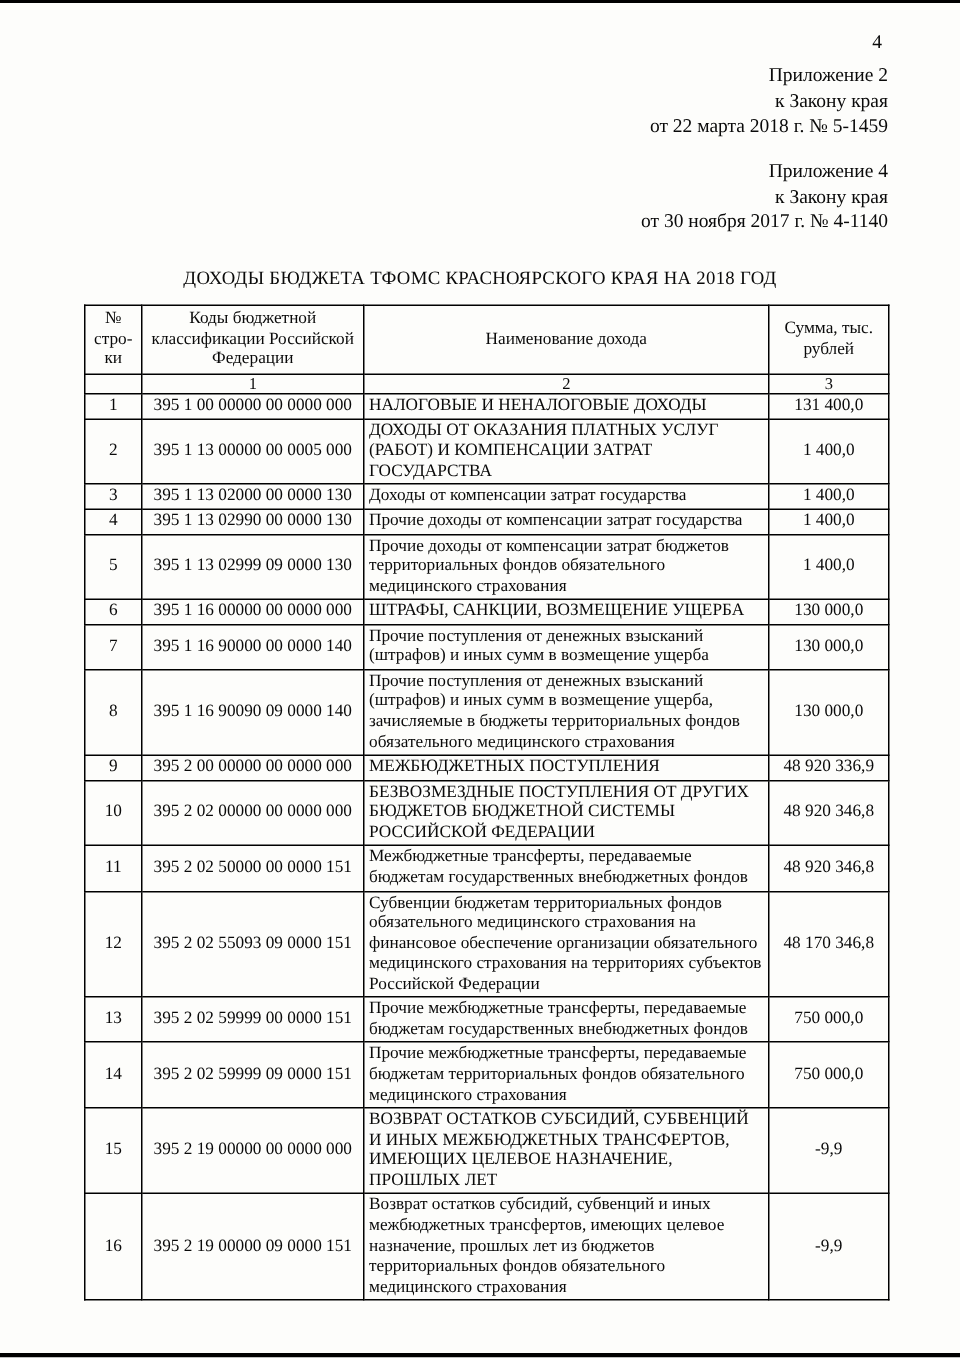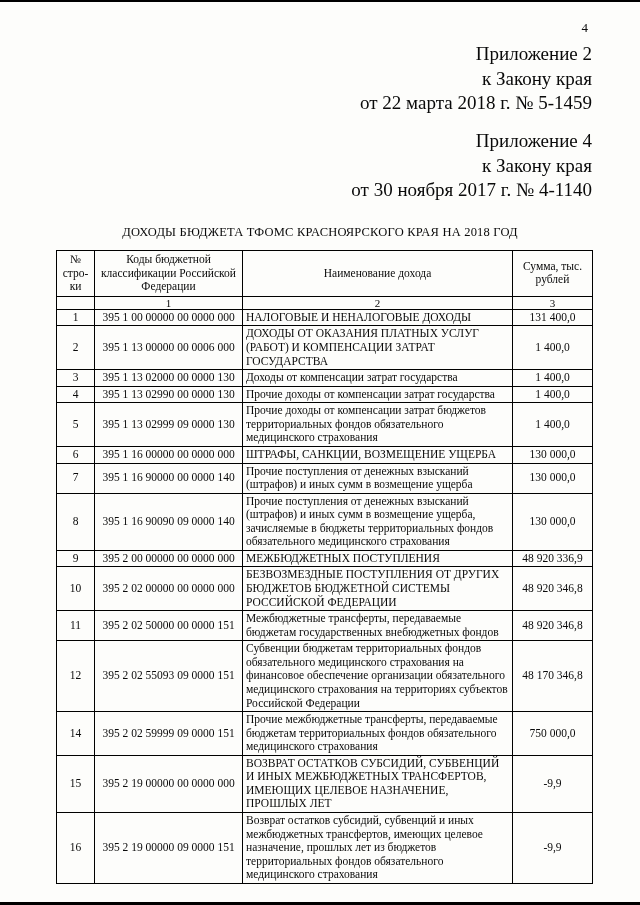--- a/index.html
+++ b/index.html
@@ -16,21 +16,21 @@
   }
   .edge { position: absolute; left: 0; width: 100%; background: #000; }
   .edge-top { top: 0; height: 2px; }
   .edge-bottom { bottom: 0; height: 3px; }
   .page-number {
     position: absolute; top: 20px; right: 52px;
     font-size: 13px;
   }
   .appendix {
     text-align: right; margin-right: 48px;
-    font-size: 19px; line-height: 1.3;
+    font-size: 13px; line-height: 1.3;
   }
   .appendix-1 { padding-top: 42px; }
   .appendix-2 { margin-top: 13px; }
   .doc-title {
     text-align: center;
     font-size: 12.5px;
     margin-top: 22px;
     letter-spacing: 0.2px;
   }
   table.tbl {
@@ -99,21 +99,21 @@
     </thead>
     <tbody>
         <tr>
           <td class="cell-no">1</td>
           <td class="cell-code">395 1 00 00000 00 0000 000</td>
           <td class="cell-name">НАЛОГОВЫЕ И НЕНАЛОГОВЫЕ ДОХОДЫ</td>
           <td class="cell-sum">131 400,0</td>
         </tr>
         <tr>
           <td class="cell-no">2</td>
-          <td class="cell-code">395 1 13 00000 00 0006 000</td>
+          <td class="cell-code">395 1 13 00000 00 0005 000</td>
           <td class="cell-name">ДОХОДЫ ОТ ОКАЗАНИЯ ПЛАТНЫХ УСЛУГ (РАБОТ) И КОМПЕНСАЦИИ ЗАТРАТ ГОСУДАРСТВА</td>
           <td class="cell-sum">1 400,0</td>
         </tr>
         <tr>
           <td class="cell-no">3</td>
           <td class="cell-code">395 1 13 02000 00 0000 130</td>
           <td class="cell-name">Доходы от компенсации затрат государства</td>
           <td class="cell-sum">1 400,0</td>
         </tr>
         <tr>
@@ -164,20 +164,26 @@
           <td class="cell-name">Межбюджетные трансферты, передаваемые бюджетам государственных внебюджетных фондов</td>
           <td class="cell-sum">48 920 346,8</td>
         </tr>
         <tr>
           <td class="cell-no">12</td>
           <td class="cell-code">395 2 02 55093 09 0000 151</td>
           <td class="cell-name">Субвенции бюджетам территориальных фондов обязательного медицинского страхования на финансовое обеспечение организации обязательного медицинского страхования на территориях субъектов Российской Федерации</td>
           <td class="cell-sum">48 170 346,8</td>
         </tr>
         <tr>
+          <td class="cell-no">13</td>
+          <td class="cell-code">395 2 02 59999 00 0000 151</td>
+          <td class="cell-name">Прочие межбюджетные трансферты, передаваемые бюджетам государственных внебюджетных фондов</td>
+          <td class="cell-sum">750 000,0</td>
+        </tr>
+        <tr>
           <td class="cell-no">14</td>
           <td class="cell-code">395 2 02 59999 09 0000 151</td>
           <td class="cell-name">Прочие межбюджетные трансферты, передаваемые бюджетам территориальных фондов обязательного медицинского страхования</td>
           <td class="cell-sum">750 000,0</td>
         </tr>
         <tr>
           <td class="cell-no">15</td>
           <td class="cell-code">395 2 19 00000 00 0000 000</td>
           <td class="cell-name">ВОЗВРАТ ОСТАТКОВ СУБСИДИЙ, СУБВЕНЦИЙ И ИНЫХ МЕЖБЮДЖЕТНЫХ ТРАНСФЕРТОВ, ИМЕЮЩИХ ЦЕЛЕВОЕ НАЗНАЧЕНИЕ, ПРОШЛЫХ ЛЕТ</td>
           <td class="cell-sum">-9,9</td>

